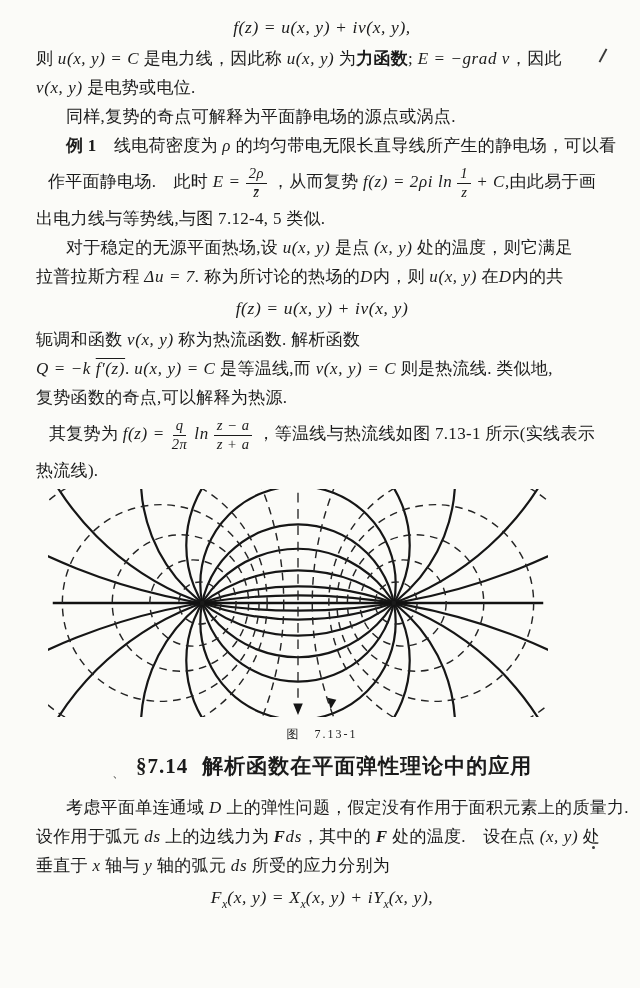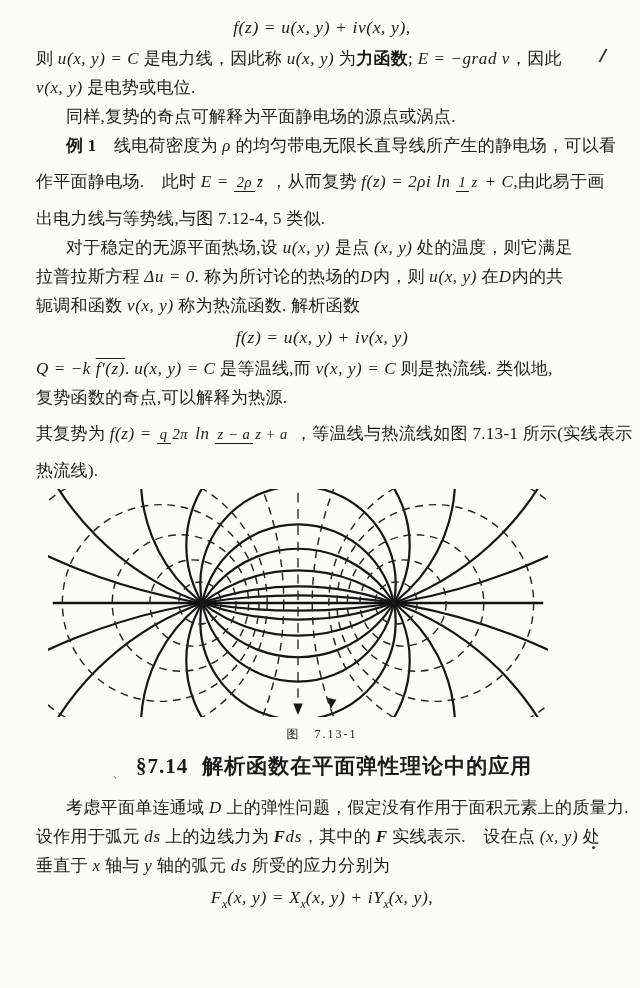--- a/index.html
+++ b/index.html
@@ -16,29 +16,29 @@
   }
   .line{
     font-size:17px;
     line-height:29px;
     letter-spacing:.3px;
     white-space:nowrap;
   }
   .line.ind{padding-left:30px;}
   .line.c{text-align:center;padding-left:0;font-family:Liberation Serif, serif;}
   .line.f{line-height:34px;font-size:17.5px;}
-  .line.frl{line-height:44px;}
+  .line.frl{line-height:44px;text-align:center;}
   .t{font-style:normal;}
   .b{font-weight:bold;}
   .m{font-style:italic;letter-spacing:.6px;}
   .bi{font-weight:bold;font-style:italic;letter-spacing:.6px;}
   .ovl{text-decoration:overline;text-align:center;}
   sub.m{font-size:.68em;letter-spacing:0;}
   .frac{
-    display:inline-flex;flex-direction:row;align-items:center;
+    display:inline-flex;flex-direction:column;align-items:center;
     vertical-align:middle;font-size:.86em;line-height:1.2;
     margin:0 5px;font-style:italic;letter-spacing:.5px;
   }
   .frac .num{border-bottom:1.4px solid #1b1b1b;padding:0 3px;}
   .frac .den{padding:0 2px;}
   .figwrap{margin:4px 0 0 12px;}
   .fig-svg{display:block;}
   .fig-solid{fill:none;stroke:#161616;stroke-width:2.3;}
   .fig-dashed{fill:none;stroke:#242424;stroke-width:1.5;stroke-dasharray:8 6;}
   .fig-axis{stroke:#111;stroke-width:2.6;}
@@ -65,23 +65,23 @@
       <div class="line ind"><span class="b">例 1</span><span class="t">　线电荷密度为 </span><span class="m">ρ</span><span class="t"> 的均匀带电无限长直导线所产生的静电场，可以看</span></div>
       <div class="line frl"><span class="t">作平面静电场.　此时 </span><span class="m">E =</span><span class="frac">
           <span class="num">2ρ</span>
           <span class="den">z̄</span>
         </span><span class="t">，从而复势 </span><span class="m">f(z) = 2ρi ln</span><span class="frac">
           <span class="num">1</span>
           <span class="den">z</span>
         </span><span class="m">+ C</span><span class="t">,由此易于画</span></div>
       <div class="line"><span class="t">出电力线与等势线,与图 7.12-4, 5 类似.</span></div>
       <div class="line ind"><span class="t">对于稳定的无源平面热场,设 </span><span class="m">u(x, y)</span><span class="t"> 是点 </span><span class="m">(x, y)</span><span class="t"> 处的温度，则它满足</span></div>
-      <div class="line"><span class="t">拉普拉斯方程 </span><span class="m">Δu = 0.</span><span class="t"> 称为所讨论的热场的</span><span class="m">D</span><span class="t">内，则 </span><span class="m">u(x, y)</span><span class="t"> 在</span><span class="m">D</span><span class="t">内的共</span></div>
+      <div class="line"><span class="t">拉普拉斯方程 </span><span class="m">Δu = 7.</span><span class="t"> 称为所讨论的热场的</span><span class="m">D</span><span class="t">内，则 </span><span class="m">u(x, y)</span><span class="t"> 在</span><span class="m">D</span><span class="t">内的共</span></div>
+      <div class="line c f"><span class="m">f(z) = u(x, y) + iv(x, y)</span></div>
       <div class="line"><span class="t">轭调和函数 </span><span class="m">v(x, y)</span><span class="t"> 称为热流函数. 解析函数</span></div>
-      <div class="line c f"><span class="m">f(z) = u(x, y) + iv(x, y)</span></div>
       <div class="line"><span class="m">Q = −k </span><span class="m ovl">f′(z)</span><span class="t">. </span><span class="m">u(x, y) = C</span><span class="t"> 是等温线,而 </span><span class="m">v(x, y) = C</span><span class="t"> 则是热流线. 类似地,</span></div>
       <div class="line"><span class="t">复势函数的奇点,可以解释为热源.</span></div>
       <div class="line frl"><span class="t">其复势为 </span><span class="m">f(z) =</span><span class="frac">
           <span class="num">q</span>
           <span class="den">2π</span>
         </span><span class="m">ln</span><span class="frac">
           <span class="num">z − a</span>
           <span class="den">z + a</span>
         </span><span class="t">，等温线与热流线如图 7.13-1 所示(实线表示</span></div>
       <div class="line"><span class="t">热流线).</span></div>
@@ -121,20 +121,20 @@
   </div>
 
   <div class="caption">图　7.13-1</div>
 
   <div class="heading">
     <span class="pre">、</span><span class="sec">§7.14</span><span>解析函数在平面弹性理论中的应用</span>
   </div>
 
   <div>
       <div class="line ind"><span class="t">考虑平面单连通域 </span><span class="m">D</span><span class="t"> 上的弹性问题，假定没有作用于面积元素上的质量力.</span></div>
-      <div class="line"><span class="t">设作用于弧元 </span><span class="m">ds</span><span class="t"> 上的边线力为 </span><span class="bi">F</span><span class="m">ds</span><span class="t">，其中的 </span><span class="bi">F</span><span class="t"> 实线表示.　设在点 </span><span class="m">(x, y)</span><span class="t"> 处</span></div>
+      <div class="line"><span class="t">设作用于弧元 </span><span class="m">ds</span><span class="t"> 上的边线力为 </span><span class="bi">F</span><span class="m">ds</span><span class="t">，其中的 </span><span class="bi">F</span><span class="t"> 处的温度.　设在点 </span><span class="m">(x, y)</span><span class="t"> 处</span></div>
       <div class="line"><span class="t">垂直于 </span><span class="m">x</span><span class="t"> 轴与 </span><span class="m">y</span><span class="t"> 轴的弧元 </span><span class="m">ds</span><span class="t"> 所受的应力分别为</span></div>
       <div class="line c f"><span class="m">F</span><sub class="m">x</sub><span class="m">(x, y) = X</span><sub class="m">x</sub><span class="m">(x, y) + iY</span><sub class="m">x</sub><span class="m">(x, y),</span></div>
     </div>
 
   <div class="artifact slash"></div>
   <div class="artifact dot"></div>
 </div>
 
 </body></html>

